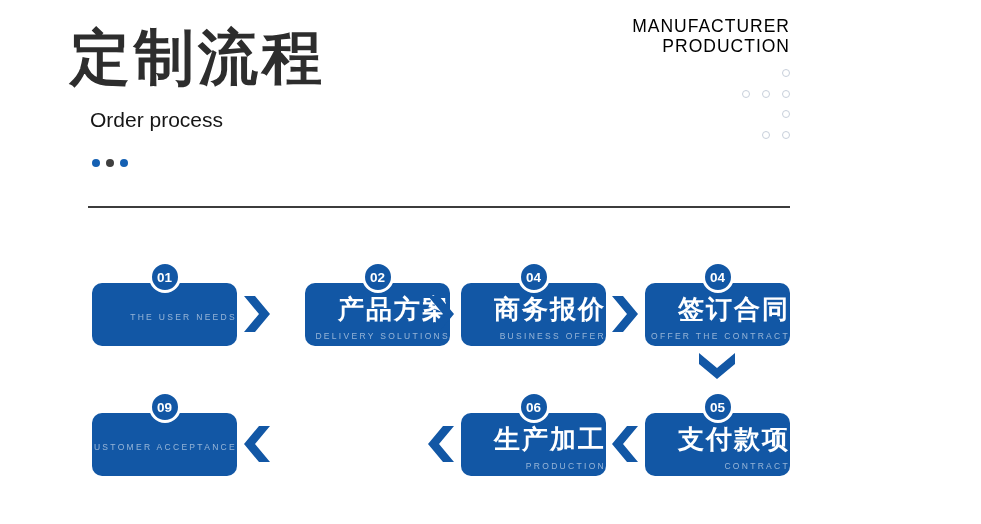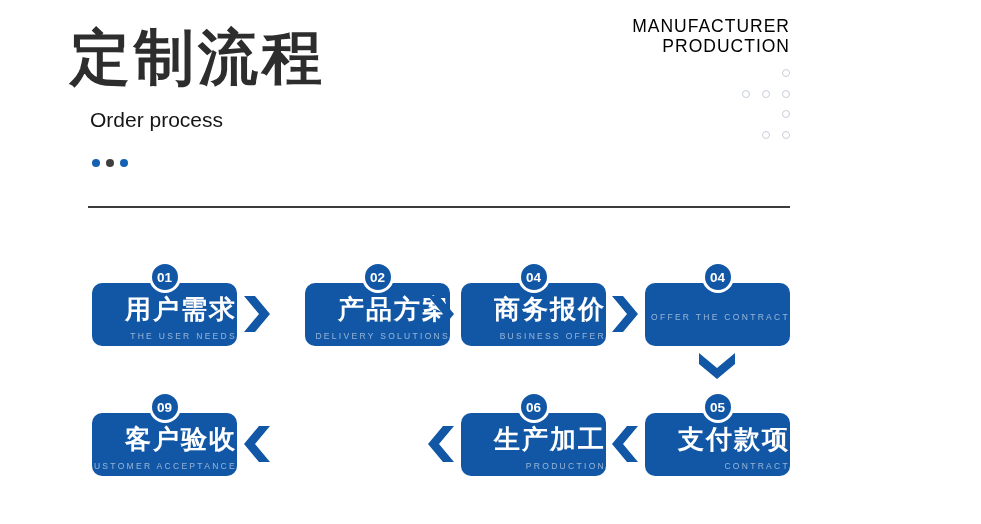--- a/index.html
+++ b/index.html
@@ -116,55 +116,54 @@
     <span class="cell">
         <span class="ring"></span>
       </span>
     <span class="cell">
         <span class="ring"></span>
       </span>
   </div>
 
   <div class="step r1 c1">
     <div class="badge">01</div>
-    <div class="cn">用户需求</div>
     <div class="en">THE USER NEEDS</div>
   </div>
   <div class="step r1 c2">
     <div class="badge">02</div>
     <div class="cn">产品方案</div>
     <div class="en">DELIVERY SOLUTIONS</div>
   </div>
   <div class="step r1 c3">
     <div class="badge">04</div>
     <div class="cn">商务报价</div>
     <div class="en">BUSINESS OFFER</div>
   </div>
   <div class="step r1 c4">
     <div class="badge">04</div>
+    <div class="cn">签订合同</div>
     <div class="en">OFFER THE CONTRACT</div>
   </div>
 
   <svg class="arrow" style="left:244px; top:296px;" width="26" height="36" viewBox="0 0 26 36">
       <path d="M0,0 L11,0 L26,18 L11,36 L0,36 L15,18 Z" fill="#1257a5"></path>
     </svg>
   <svg class="arrow" style="left:428px; top:296px;" width="26" height="36" viewBox="0 0 26 36">
       <path d="M0,0 L11,0 L26,18 L11,36 L0,36 L15,18 Z" fill="#1257a5"></path>
     </svg>
   <svg class="arrow" style="left:612px; top:296px;" width="26" height="36" viewBox="0 0 26 36">
       <path d="M0,0 L11,0 L26,18 L11,36 L0,36 L15,18 Z" fill="#1257a5"></path>
     </svg>
 
   <svg class="arrow" style="left:699px; top:353px;" width="36" height="26" viewBox="0 0 36 26">
       <path d="M0,0 L0,11 L18,26 L36,11 L36,0 L18,15 Z" fill="#1257a5"></path>
     </svg>
 
   <div class="step r2 c1">
     <div class="badge">09</div>
-    <div class="cn">客户验收</div>
     <div class="en">CUSTOMER ACCEPTANCE</div>
   </div>
   <div class="step r2 c3">
     <div class="badge">06</div>
     <div class="cn">生产加工</div>
     <div class="en">PRODUCTION</div>
   </div>
   <div class="step r2 c4">
     <div class="badge">05</div>
     <div class="cn">支付款项</div>

